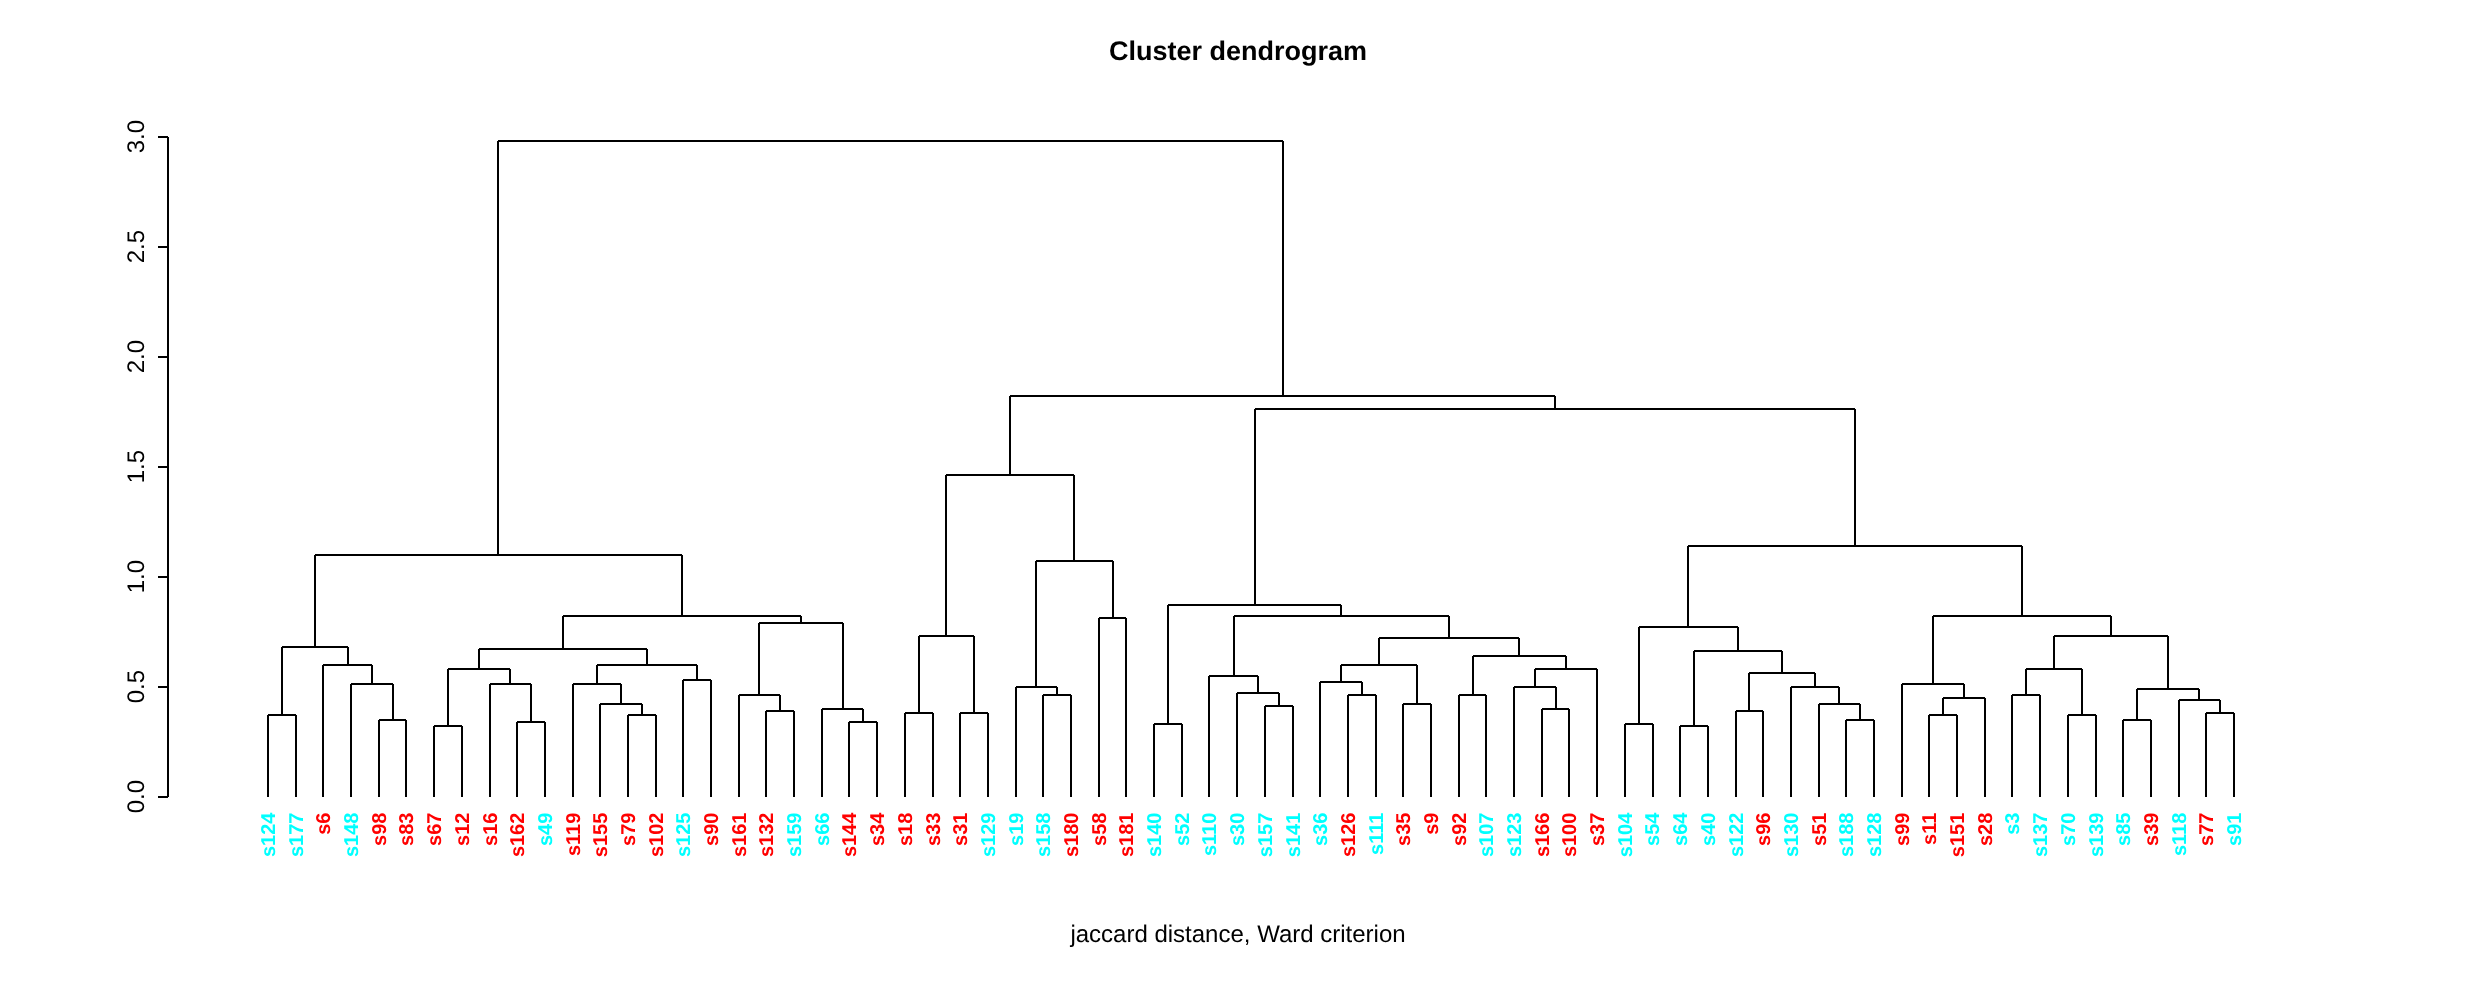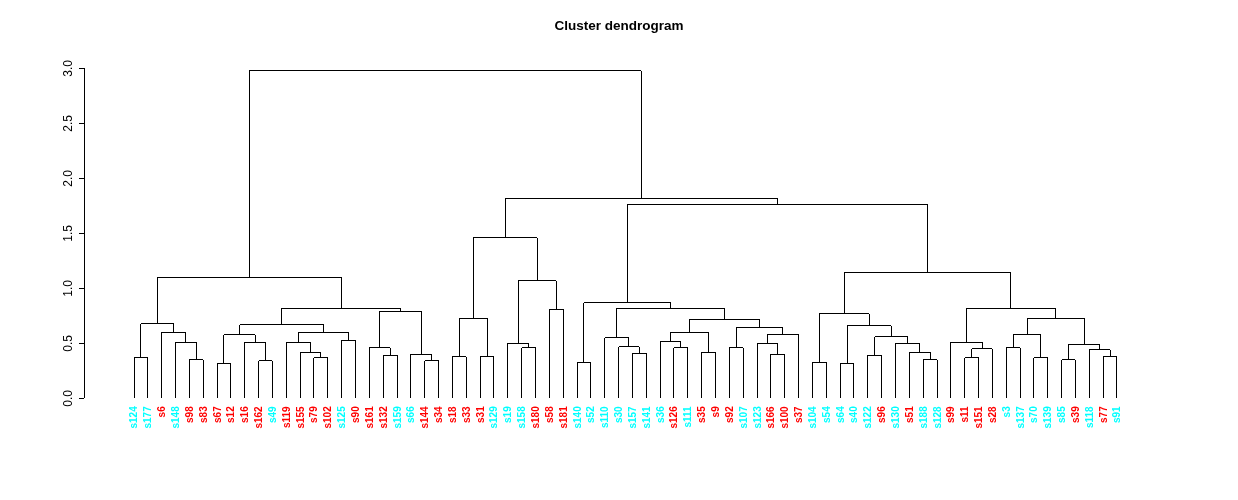--- a/index.html
+++ b/index.html
@@ -313,13 +313,14 @@
       <line x1="966.430625" y1="308.1" x2="1055.5578125" y2="308.1" stroke="#000000" stroke-width="1"></line>
       <line x1="1010.99421875" y1="308.1" x2="1010.99421875" y2="272.90000000000003" stroke="#000000" stroke-width="1"></line>
       <line x1="844.205234375" y1="272.90000000000003" x2="1010.99421875" y2="272.90000000000003" stroke="#000000" stroke-width="1"></line>
       <line x1="927.5997265625" y1="272.90000000000003" x2="927.5997265625" y2="204.70000000000002" stroke="#000000" stroke-width="1"></line>
       <line x1="627.3362890625001" y1="204.70000000000002" x2="927.5997265625" y2="204.70000000000002" stroke="#000000" stroke-width="1"></line>
       <line x1="777.4680078125" y1="204.70000000000002" x2="777.4680078125" y2="198.1" stroke="#000000" stroke-width="1"></line>
       <line x1="505.2190625" y1="198.1" x2="777.4680078125" y2="198.1" stroke="#000000" stroke-width="1"></line>
       <line x1="641.34353515625" y1="198.1" x2="641.34353515625" y2="70.5" stroke="#000000" stroke-width="1"></line>
       <line x1="249.19472656250002" y1="70.5" x2="641.34353515625" y2="70.5" stroke="#000000" stroke-width="1"></line>
     </svg>
+  <div class="caption">jaccard distance, Ward criterion</div>
 </div>
 
 </body></html>

